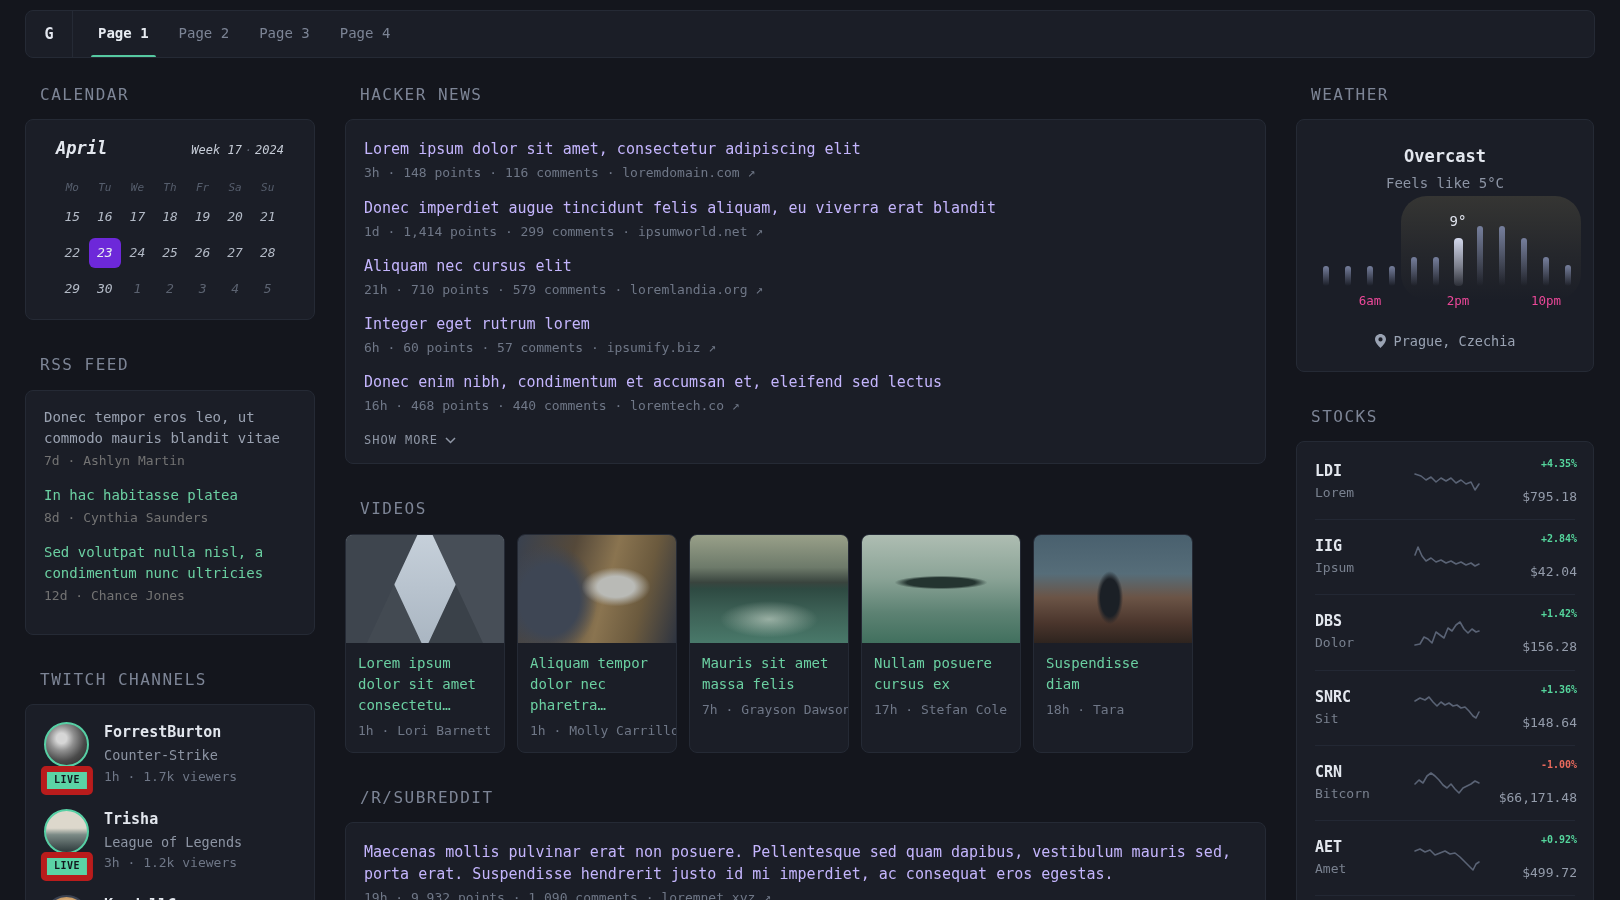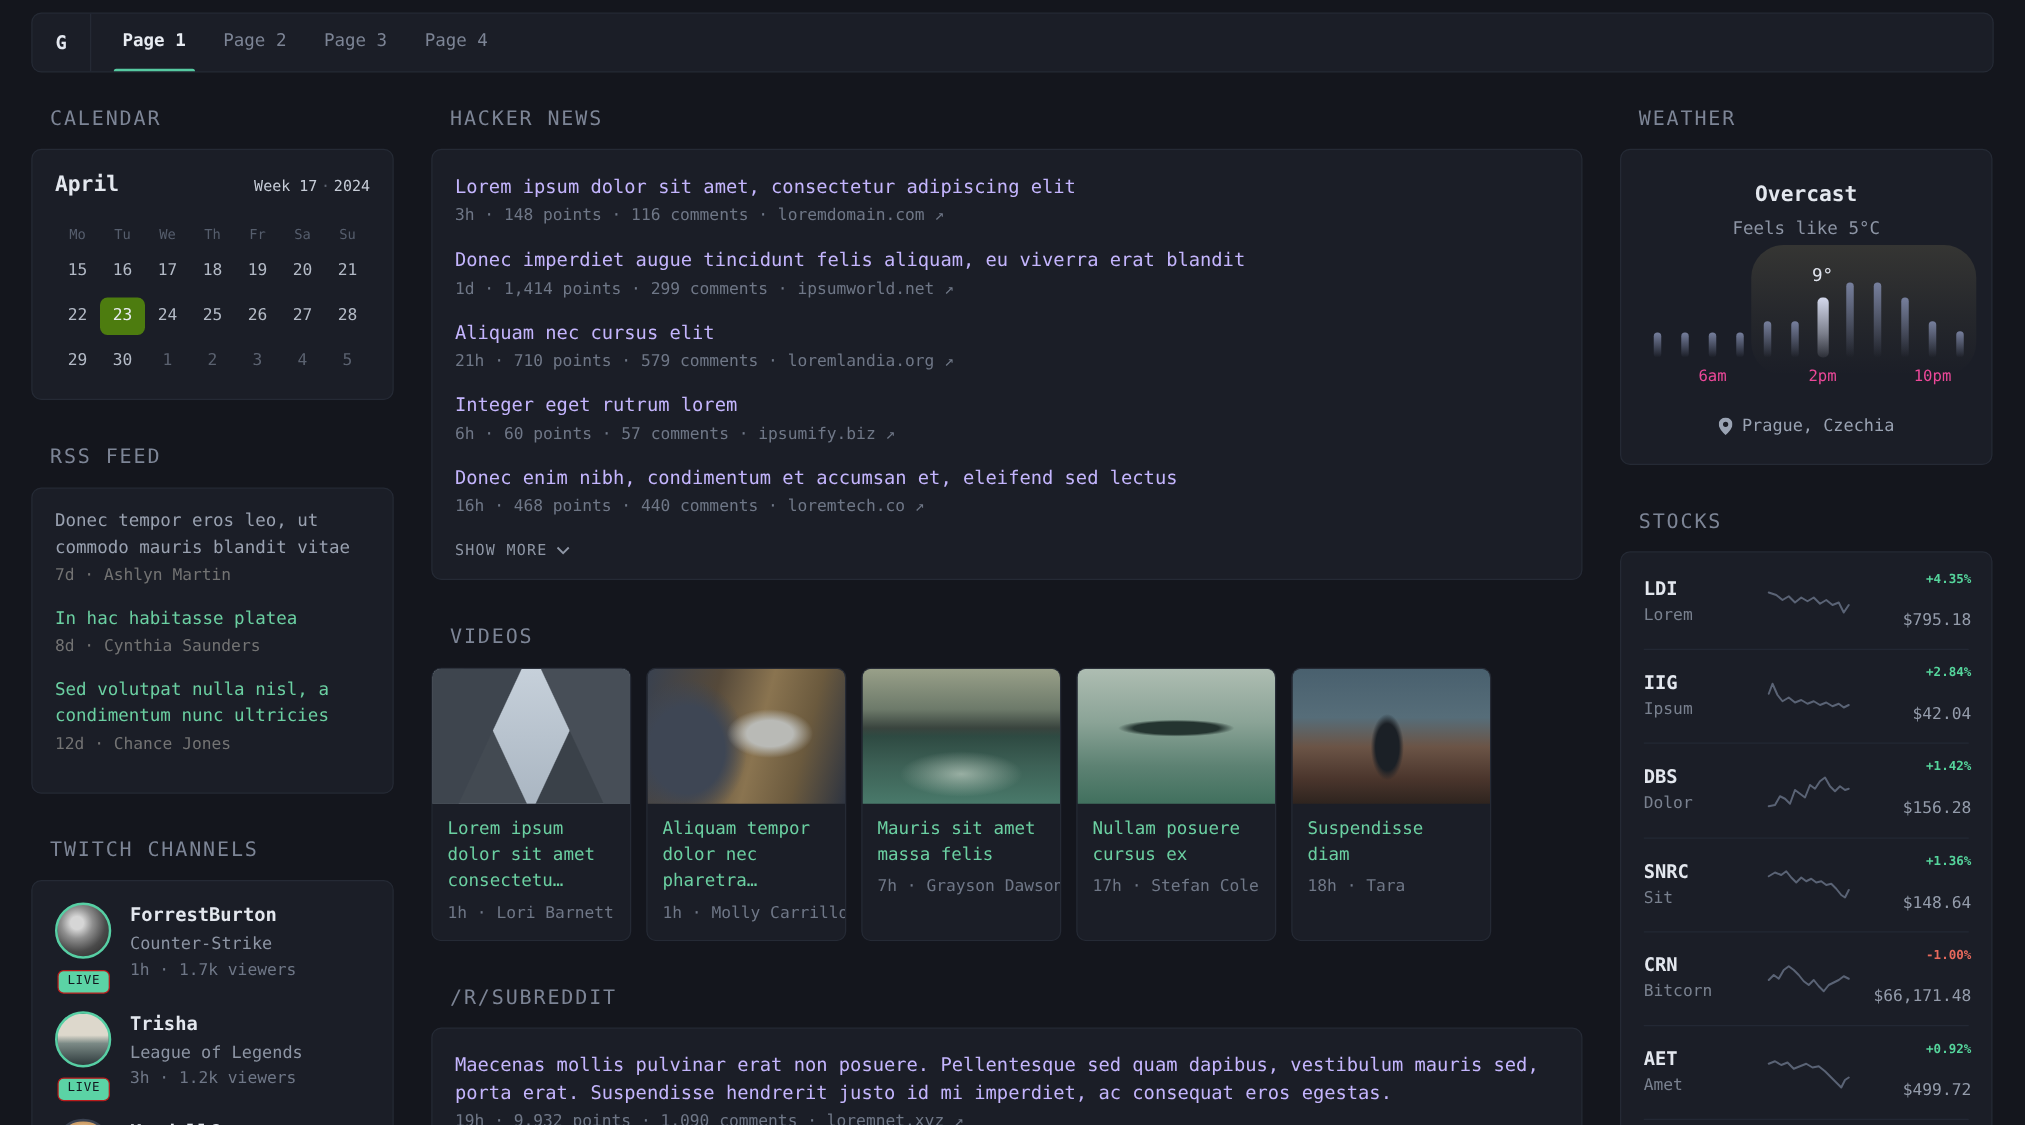--- a/index.html
+++ b/index.html
@@ -39,30 +39,30 @@
   .col-right { width:298px; flex:none; }
 
   .section { margin-bottom:34px; }
   .section-label {
     font-size:16px; letter-spacing:1.5px; color:#7d8596; margin:0 0 13px 15px;
     font-weight:normal;
   }
   .card { background:#1b1e27; border:1px solid #252a35; border-radius:8px; }
 
   
-  .cal-card { padding:17px 18px 15px; }
+  .cal-card { padding:17px 30px 15px;font-style:italic; }
   .cal-head { display:flex; justify-content:space-between; align-items:baseline; margin-bottom:15px; }
   .cal-month { font-size:17px; font-weight:bold; color:#e3e7ee; }
   .cal-week  { font-size:12px; color:#c6ccd7; }
   .cal-week .dim-dot { color:#5d6472; margin:0 3px; }
   .cal-grid { display:grid; grid-template-columns:repeat(7,1fr); row-gap:6px; text-align:center; }
   .cal-day  { font-size:11px; color:#565e6d; padding:4px 0 6px; }
   .cal-cell { font-size:13px; color:#b3bac6; padding:6px 0; border-radius:6px; }
   .cal-cell.mut { color:#5b6270; }
-  .cal-cell.sel { background:#4d7c0f; color:#e8ecf2; }
+  .cal-cell.sel { background:#6d28d9; color:#e8ecf2; }
 
   
   .feed-card { padding:16px 18px 14px; }
   .feed-item { margin-bottom:15px; }
   .feed-title { font-size:14px; line-height:21px; color:#6bd0a2; cursor:pointer; }
   .feed-title.visited { color:#9aa2b1; }
   .feed-meta { font-size:13px; color:#737373; margin-top:3px; }
   .show-more {
     display:flex; align-items:center; gap:7px; font-size:12px; letter-spacing:1px;
     color:#8f97a6; cursor:pointer; margin-top:18px; background:none; border:none;
@@ -77,22 +77,22 @@
   .tw-avatar {
     width:45px; height:45px; border-radius:50%;
     border:2px solid #57cfa4; background:#333;
   }
   .tw-avatar.offline { border-color:#3a4150; }
   .av1 { background:radial-gradient(circle at 38% 35%, #d6d6d6 0 14%, #8f8f8f 34%, #4a4a4a 62%, #232323 100%); }
   .av2 { background:linear-gradient(180deg, #ddd8cc 0 42%, #7b8a86 58%, #2e3a3c 100%); }
   .av3 { background:radial-gradient(circle at 50% 42%, #e9cba9 0 32%, #ce9e66 52%, #8a97a8 78%, #4a5568 100%); }
   .tw-live {
     position:absolute; left:50%; transform:translateX(-50%); bottom:-8px;
-    background:#5bd3a5; color:#13161d; font-size:10px; font-weight:normal;
-    letter-spacing:.5px; padding:1px 7px 2px; border-radius:5px; border:1px solid #b91c1c;
+    background:#5bd3a5; color:#13161d; font-size:10px; font-weight:bold;
+    letter-spacing:.5px; padding:1px 7px 2px; border-radius:5px; border:6px solid #b91c1c;
   }
   .tw-name { font-size:15px; font-weight:bold; color:#e3e7ee; }
   .tw-cat  { font-size:13.5px; color:#8d95a4; margin-top:3px; }
   .tw-meta { font-size:13px; color:#6f7787; margin-top:3px; }
 
   
   .hn-card { padding:18px 18px 16px; }
   .hn-item { margin-bottom:14px; }
   .hn-title { font-size:15px; line-height:22px; color:#c4b5fd; cursor:pointer; }
   .hn-meta  { font-size:13px; color:#6f7787; margin-top:4px; }

